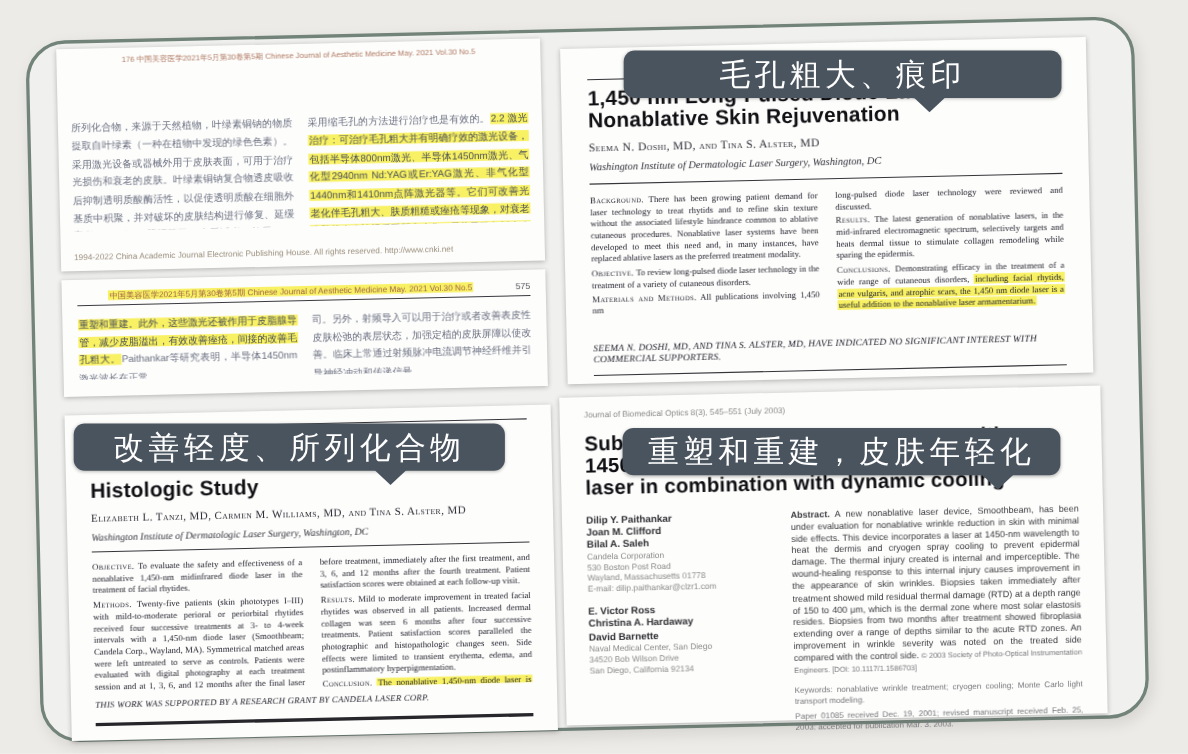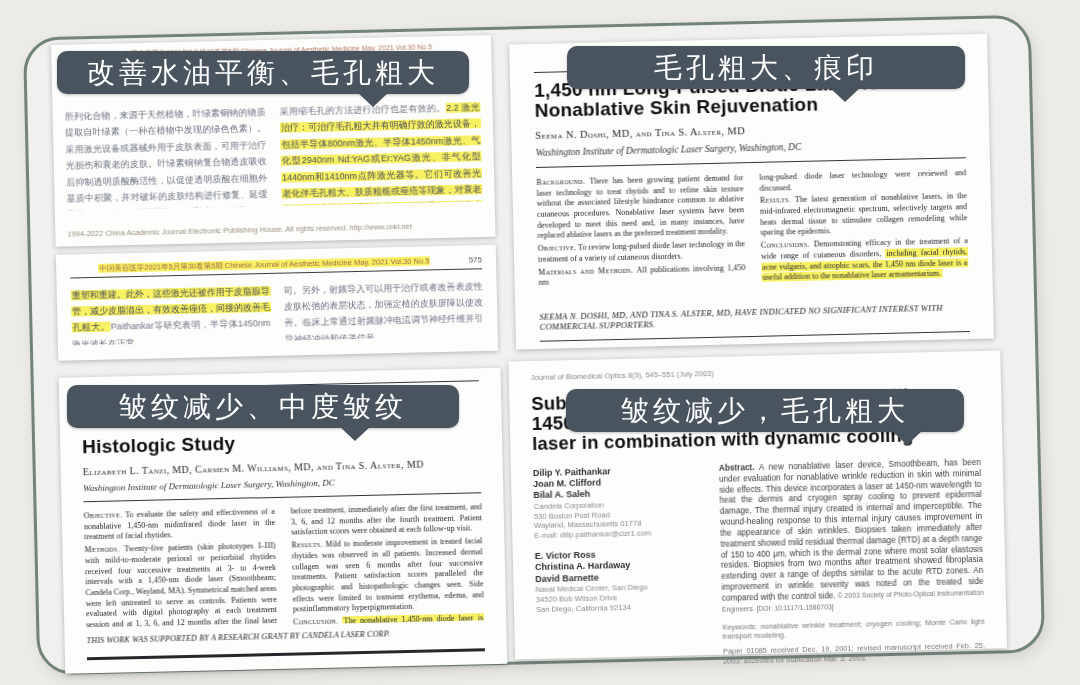--- a/index.html
+++ b/index.html
@@ -210,29 +210,25 @@
         </div>
         <div class="abst blur">
           <p><b>Abstract.</b><span> A new nonablative laser device, Smoothbeam, has been under evaluation for nonablative wrinkle reduction in skin with minimal side effects. This device incorporates a laser at 1450-nm wavelength to heat the dermis and cryogen spray cooling to prevent epidermal damage. The thermal injury created is internal and imperceptible. The wound-healing response to this internal injury causes improvement in the appearance of skin wrinkles. Biopsies taken immediately after treatment showed mild residual thermal damage (RTD) at a depth range of 150 to 400 μm, which is the dermal zone where most solar elastosis resides. Biopsies from two months after treatment showed fibroplasia extending over a range of depths similar to the acute RTD zones. An improvement in wrinkle severity was noted on the treated side compared with the control side.</span><span class="cap"> © 2003 Society of Photo-Optical Instrumentation Engineers. [DOI: 10.1117/1.1586703]</span></p>
           <p class="kw">Keywords: nonablative wrinkle treatment; cryogen cooling; Monte Carlo light transport modeling.</p>
           <p class="hist">Paper 01085 received Dec. 19, 2001; revised manuscript received Feb. 25, 2003; accepted for publication Mar. 3, 2003.</p>
         </div>
       </div>
     </section>
   </div>
 
-  <div class="badge b1">
-      <span>改善水油平衡、毛孔粗大</span>
-      <span class="tail"></span>
-    </div>
   <div class="badge b2">
       <span>毛孔粗大、痕印</span>
       <span class="tail"></span>
     </div>
   <div class="badge b3">
-      <span>皱纹减少、中度皱纹</span>
+      <span>改善轻度、所列化合物</span>
       <span class="tail"></span>
     </div>
   <div class="badge b4">
-      <span>皱纹减少，毛孔粗大</span>
+      <span>重塑和重建，皮肤年轻化</span>
       <span class="tail"></span>
     </div>
 </div>
 
 </body></html>

